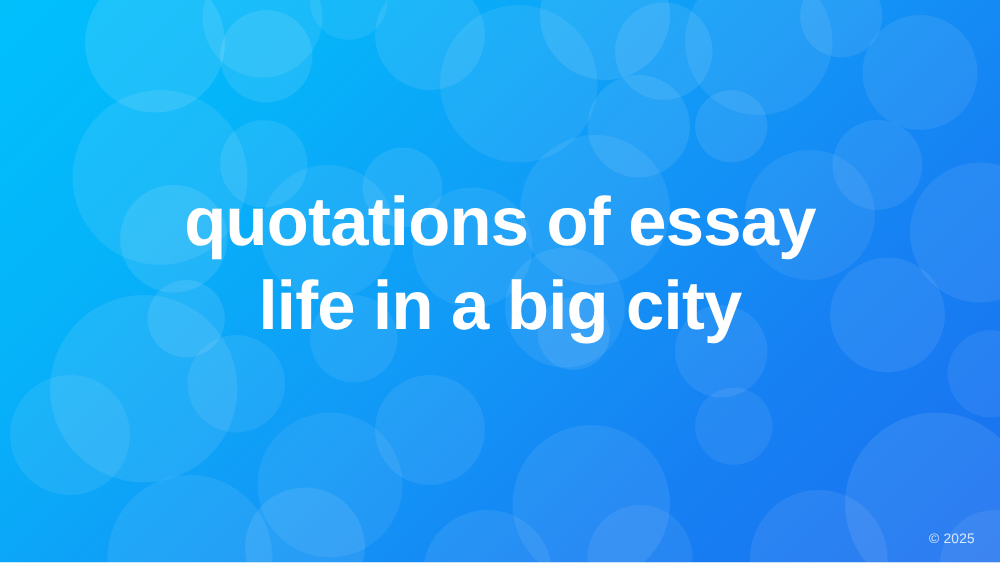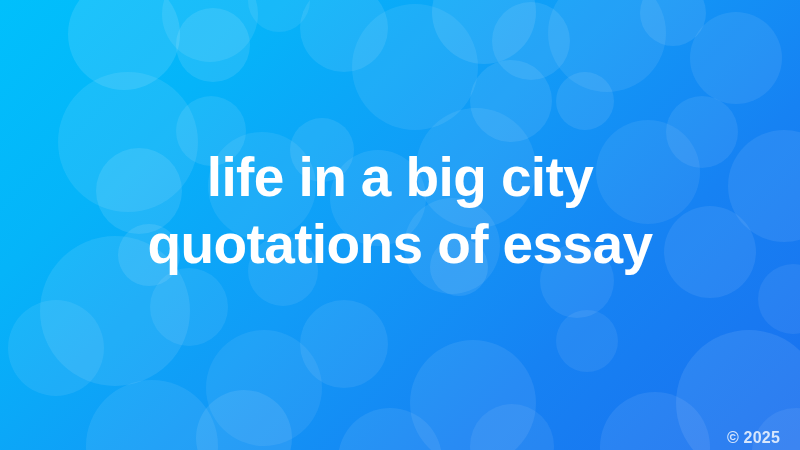--- a/index.html
+++ b/index.html
@@ -64,25 +64,25 @@
     letter-spacing: -0.6px;
     text-align: center;
     white-space: nowrap;
     text-rendering: optimizeLegibility;
   }
 
   
   #copyright {
     position: absolute;
     right: 20px;
-    bottom: 3px;
+    bottom: 13px;
     color: rgba(255, 255, 255, 0.80);
     font-family: "Liberation Sans", sans-serif;
-    font-size: 16px;
-    font-weight: bold;
+    font-size: 11px;
+    font-weight: normal;
     letter-spacing: 0.2px;
     white-space: nowrap;
   }
 </style>
 </head>
 <body>
 
 <div id="card">
 
   <div id="bubbles">
@@ -126,19 +126,19 @@
       <div class="bubble" style="left: 540px; top: 244px; width: 74px; height: 74px; background: rgb(255, 255, 255); opacity: 0.08;"></div>
       <div class="bubble" style="left: 556px; top: 310px; width: 62px; height: 62px; background: rgb(255, 255, 255); opacity: 0.07;"></div>
       <div class="bubble" style="left: 600px; top: 392px; width: 110px; height: 110px; background: rgb(255, 255, 255); opacity: 0.08;"></div>
       <div class="bubble" style="left: 664px; top: 206px; width: 92px; height: 92px; background: rgb(255, 255, 255); opacity: 0.08;"></div>
       <div class="bubble" style="left: 676px; top: 330px; width: 146px; height: 146px; background: rgb(255, 255, 255); opacity: 0.09;"></div>
       <div class="bubble" style="left: 758px; top: 264px; width: 70px; height: 70px; background: rgb(255, 255, 255); opacity: 0.07;"></div>
       <div class="bubble" style="left: 752px; top: 408px; width: 88px; height: 88px; background: rgb(255, 255, 255); opacity: 0.07;"></div>
     </div>
 
   <div id="title-block">
+    <div class="title-line">quotations of essay</div>
     <div class="title-line">life in a big city</div>
-    <div class="title-line">quotations of essay</div>
   </div>
 
   <div id="copyright">© 2025</div>
 
 </div>
 
 </body></html>

